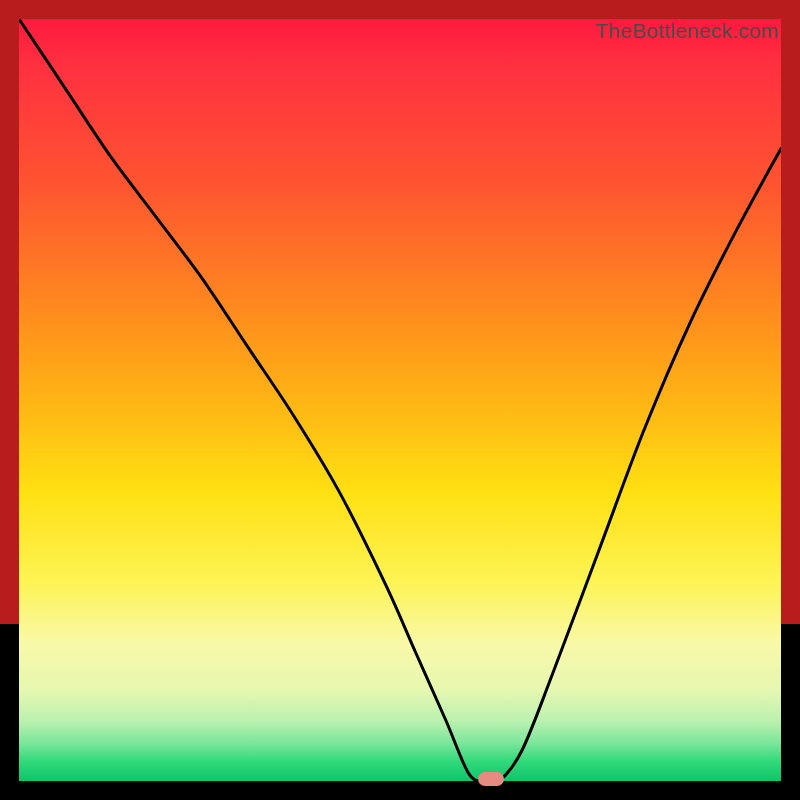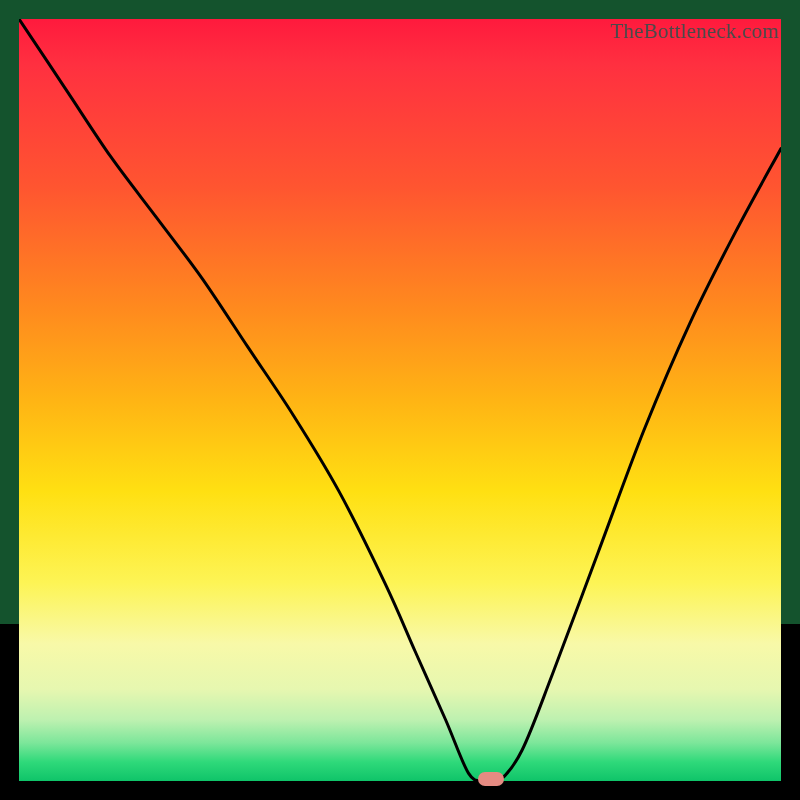--- a/index.html
+++ b/index.html
@@ -8,22 +8,21 @@
     width: 800px;
     height: 800px;
     overflow: hidden;
     background: #000;
     font-family: Arial, Helvetica, sans-serif;
   }
   .frame {
     position: relative;
     width: 800px;
     height: 624px;
-    background: #14532d;
-    font-family: Liberation Serif, serif;
+    background: #b91c1c;
   }
   .plot-area {
     position: absolute;
     left: 19px;
     top: 19px;
     width: 762px;
     height: 762px;
     
     background: linear-gradient(to bottom,
       #ff1a3d 0%,

